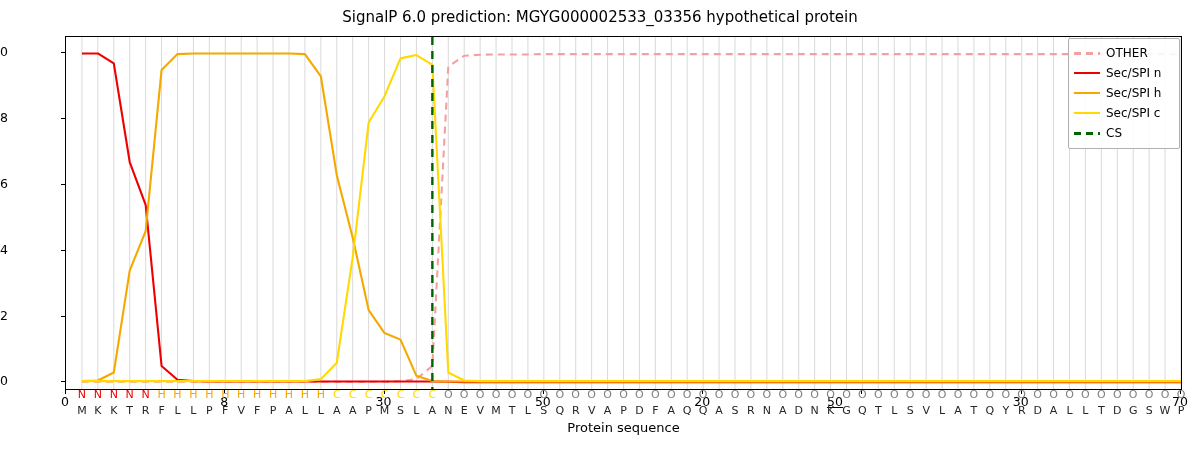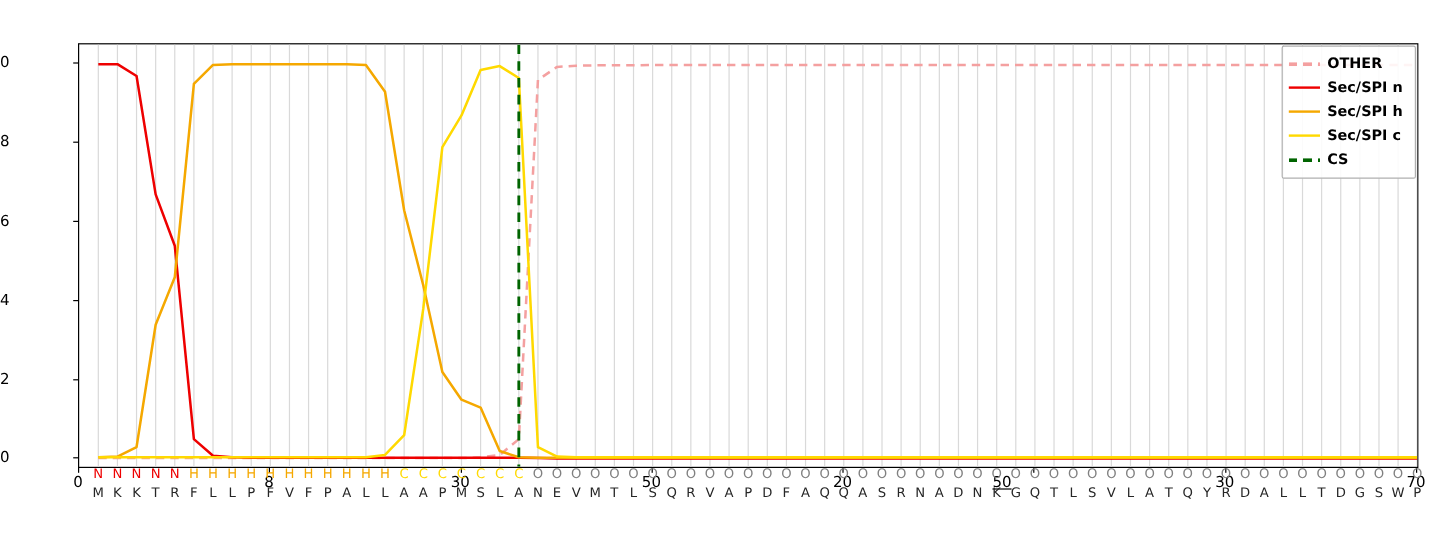--- a/index.html
+++ b/index.html
@@ -23,28 +23,30 @@
   .seqcell{position:absolute;width:22px;margin-left:-11px;text-align:center;
            font-size:11px;line-height:14px;}
   .regrow{top:351px;}
   .aarow{top:367px;color:#262626;}
   .legend{position:absolute;left:1068px;top:38px;width:112px;
           border:1px solid #b0b0b0;background:rgba(255,255,255,0.88);
           border-radius:2px;padding:4px 5px 5px 5px;box-sizing:border-box;}
   .legrow{display:flex;align-items:center;height:20px;}
   .legswatch{width:26px;height:12px;margin-right:6px;position:relative;flex:none;}
   .legswatch i{position:absolute;left:0;top:5px;width:26px;height:2.2px;display:block;}
-  .legtext{font-size:12px;color:#000;white-space:nowrap;font-weight:bold;}
+  .legtext{font-size:12px;color:#000;white-space:nowrap;}
 </style>
 </head>
 <body>
 
 <div class="figure">
 
-
+  <div class="chart-title">SignalP 6.0 prediction: MGYG000002533_03356 hypothetical protein</div>
+
+  <div class="xlabel">Protein sequence</div>
 
   <div id="ytick-host">
       <div class="ytick" style="top: 375.421px;">0.0</div>
       <div class="ytick-mark" style="left: 61px; top: 381.421px;"></div>
       <div class="ytick" style="top: 309.626px;">0.2</div>
       <div class="ytick-mark" style="left: 61px; top: 315.626px;"></div>
       <div class="ytick" style="top: 243.832px;">0.4</div>
       <div class="ytick-mark" style="left: 61px; top: 249.832px;"></div>
       <div class="ytick" style="top: 178.037px;">0.6</div>
       <div class="ytick-mark" style="left: 61px; top: 184.037px;"></div>

